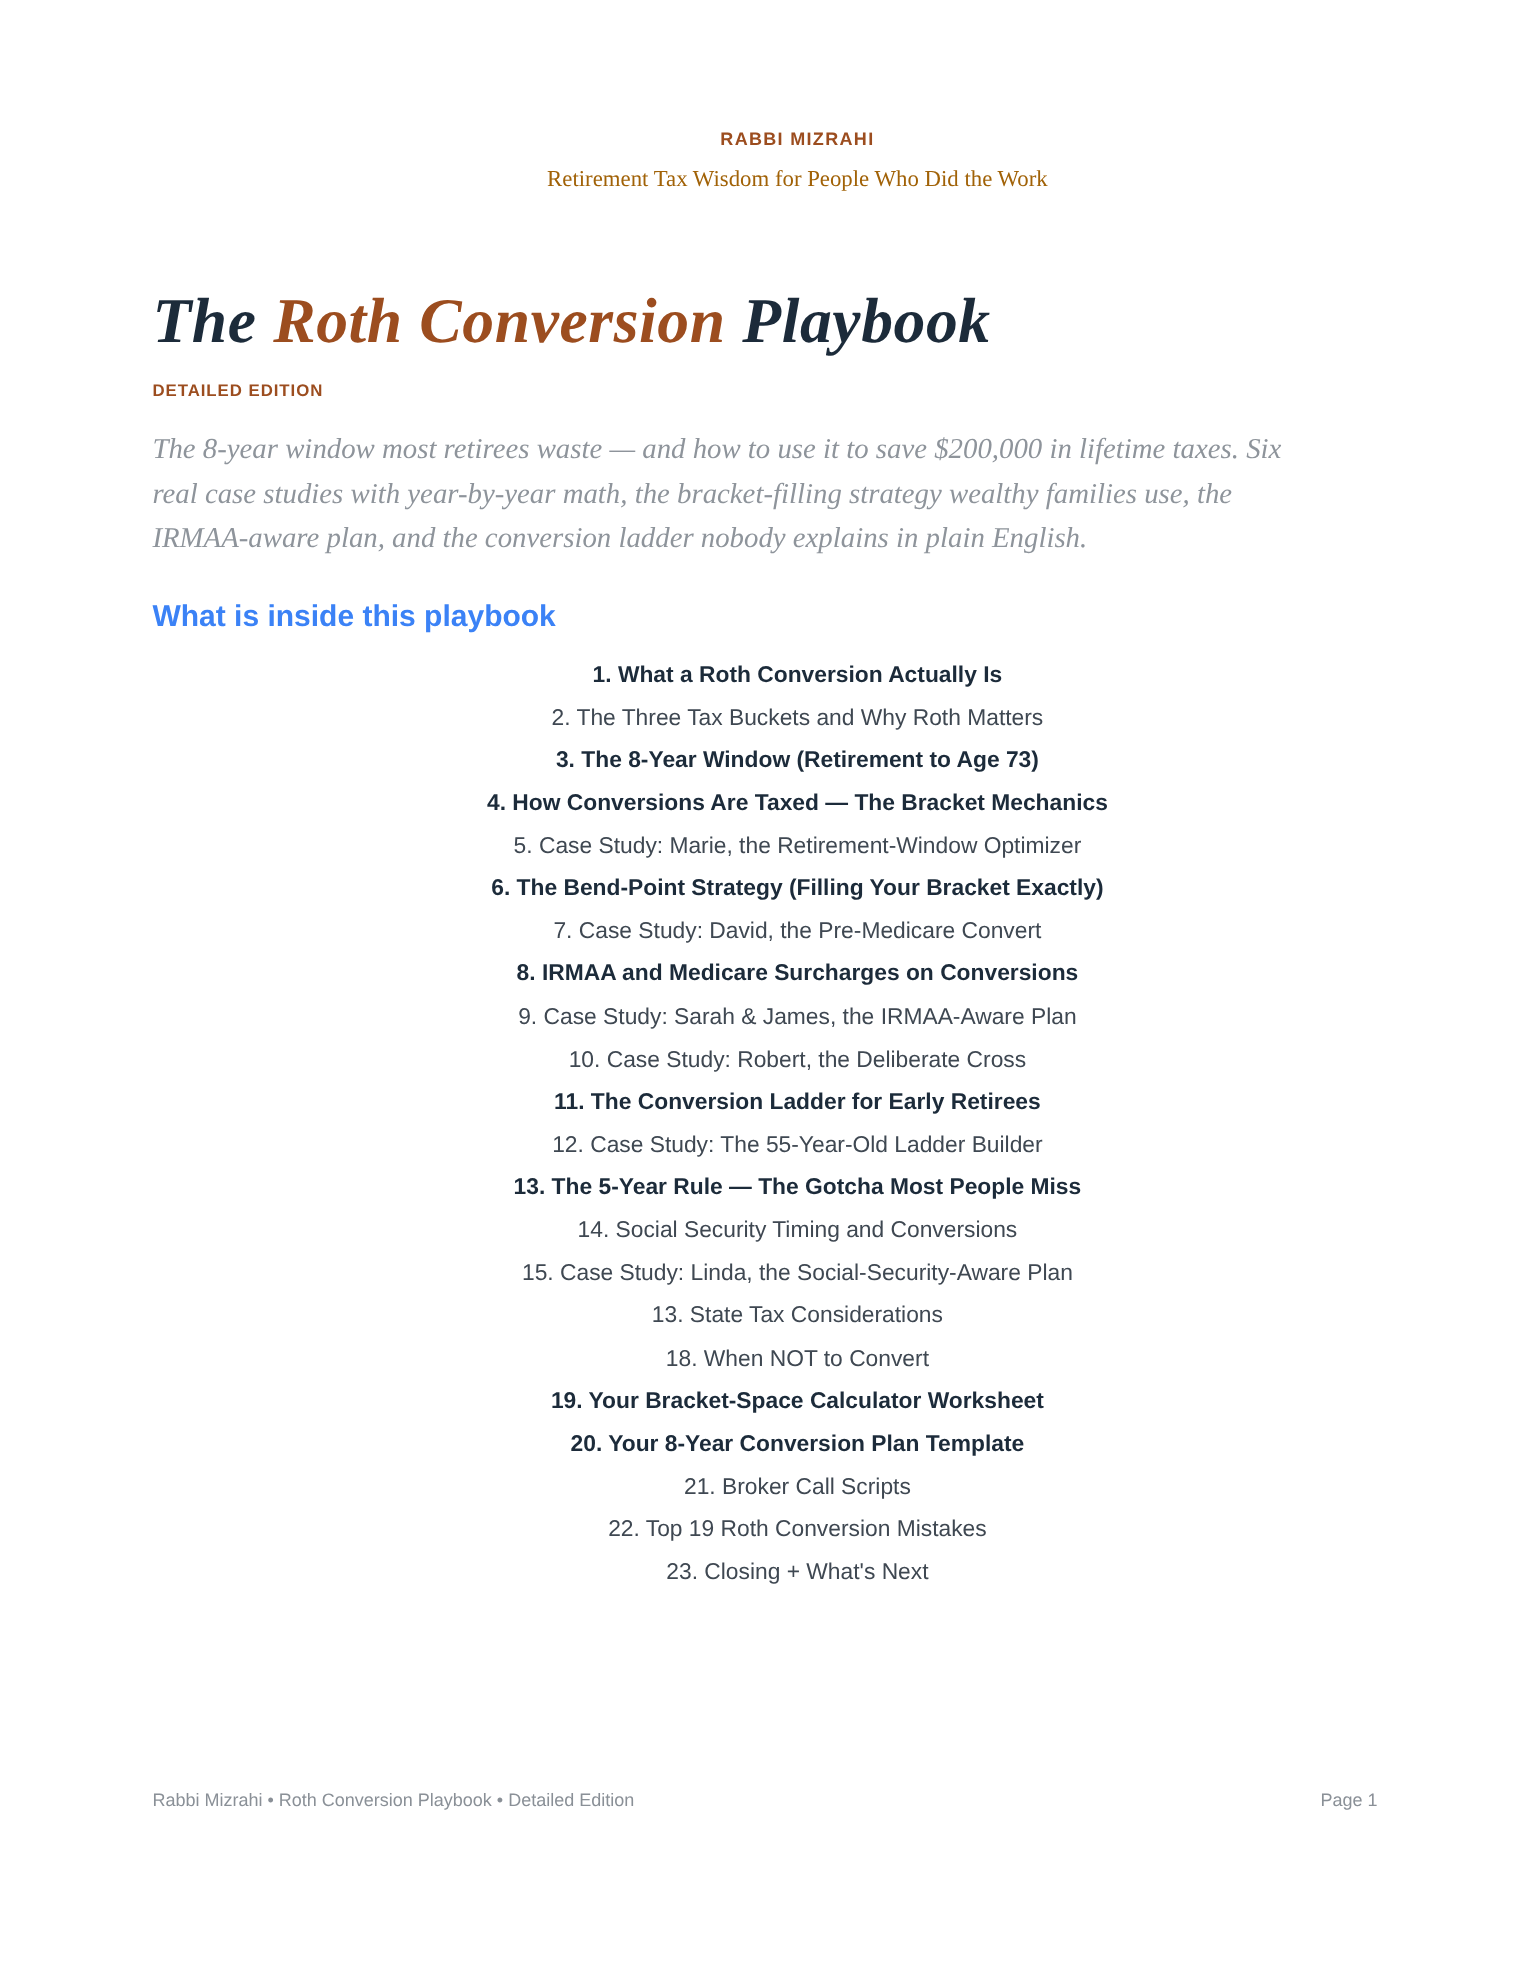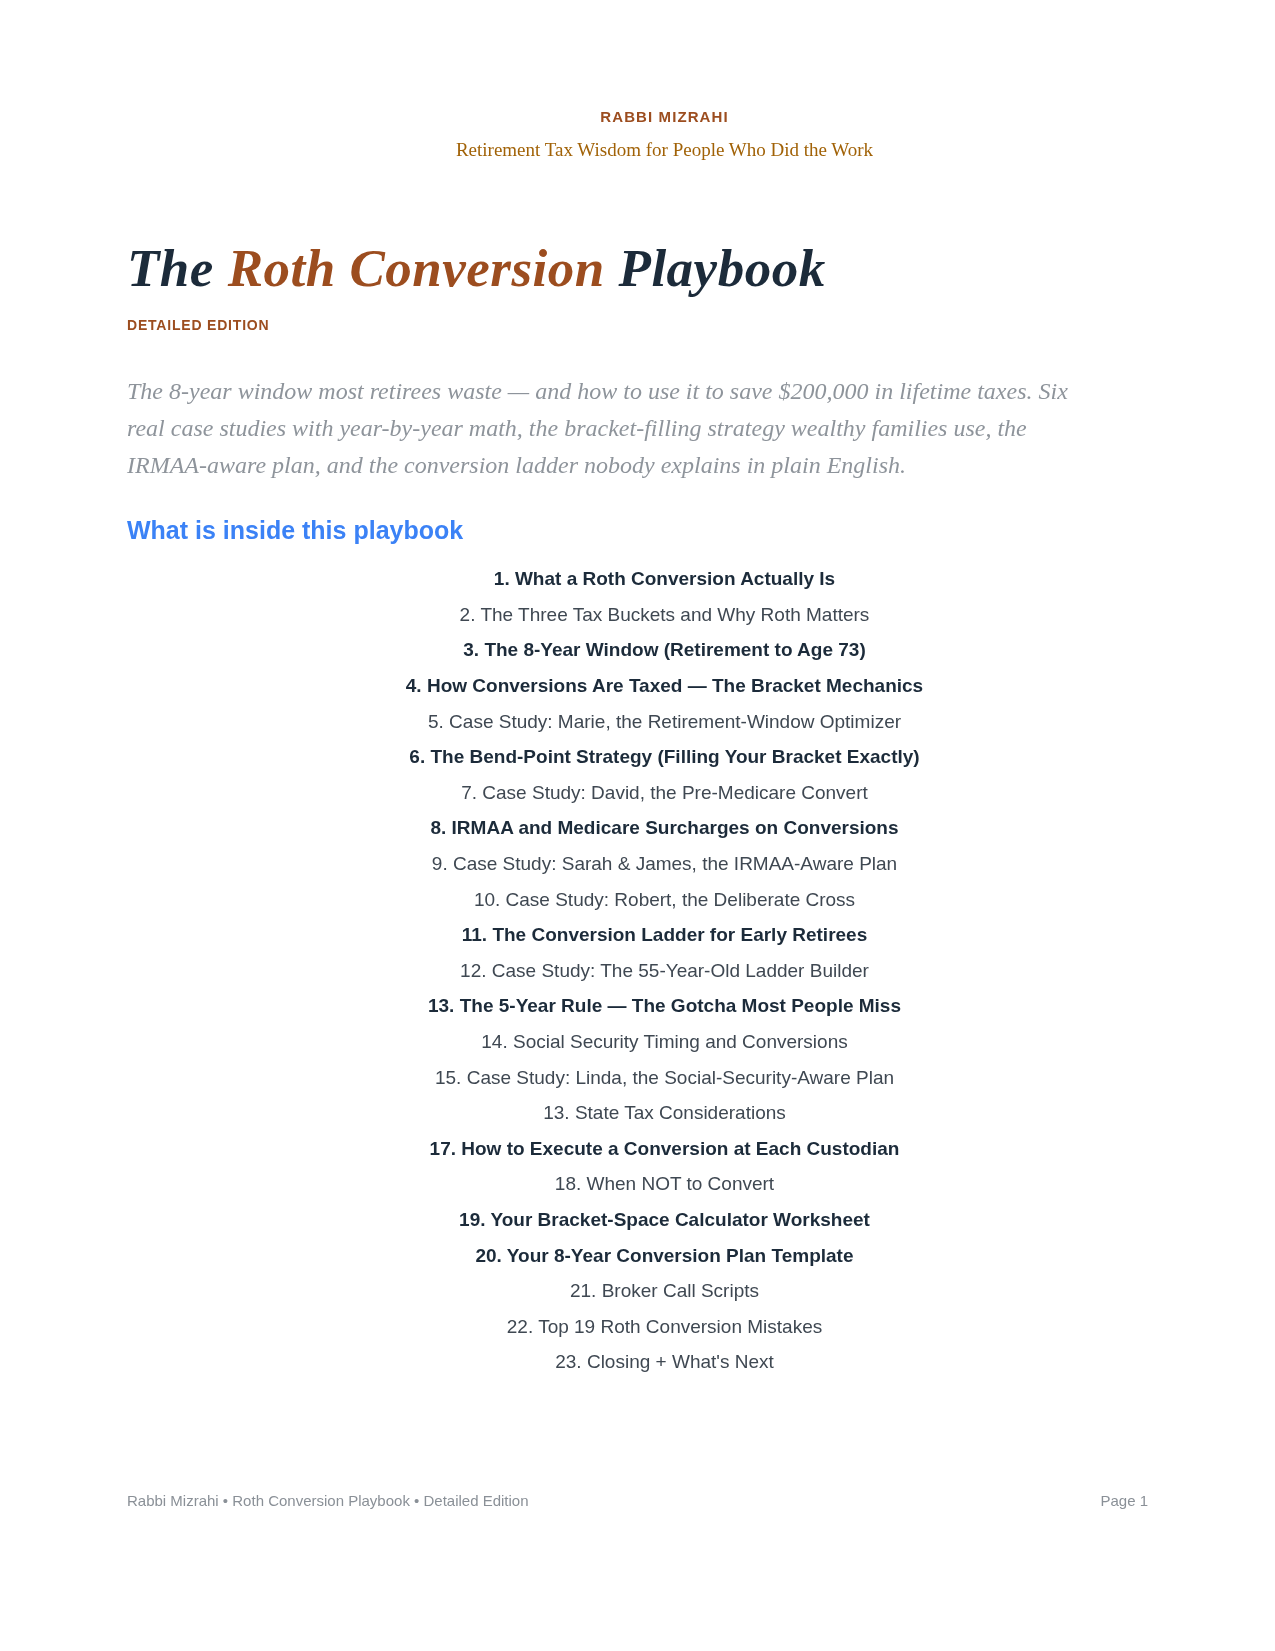--- a/index.html
+++ b/index.html
@@ -61,21 +61,21 @@
     letter-spacing: 0.8px;
     margin-top: 20px;
   }
 
   p.subtitle {
     font-family: "Liberation Serif", serif;
     font-style: italic;
     font-size: 24px;
     line-height: 37px;
     color: #8e949b;
-    margin: 40px 0 0 0;
+    margin: 24px 0 0 0;
     max-width: 950px;
   }
 
   h2.toc-heading {
     font-size: 25px;
     font-weight: bold;
     color: #3b82f6;
     margin: 32px 0 0 0;
   }
 
@@ -139,21 +139,20 @@
         <li class="toc-item">7. Case Study: David, the Pre-Medicare Convert</li>
         <li class="toc-item bold">8. IRMAA and Medicare Surcharges on Conversions</li>
         <li class="toc-item">9. Case Study: Sarah &amp; James, the IRMAA-Aware Plan</li>
         <li class="toc-item">10. Case Study: Robert, the Deliberate Cross</li>
         <li class="toc-item bold">11. The Conversion Ladder for Early Retirees</li>
         <li class="toc-item">12. Case Study: The 55-Year-Old Ladder Builder</li>
         <li class="toc-item bold">13. The 5-Year Rule — The Gotcha Most People Miss</li>
         <li class="toc-item">14. Social Security Timing and Conversions</li>
         <li class="toc-item">15. Case Study: Linda, the Social-Security-Aware Plan</li>
         <li class="toc-item">13. State Tax Considerations</li>
-        <li class="toc-item bold">17. How to Execute a Conversion at Each Custodian</li>
         <li class="toc-item">18. When NOT to Convert</li>
         <li class="toc-item bold">19. Your Bracket-Space Calculator Worksheet</li>
         <li class="toc-item bold">20. Your 8-Year Conversion Plan Template</li>
         <li class="toc-item">21. Broker Call Scripts</li>
         <li class="toc-item">22. Top 19 Roth Conversion Mistakes</li>
         <li class="toc-item">23. Closing + What's Next</li>
       </ol>
   </section>
 
   <footer class="page-footer">

